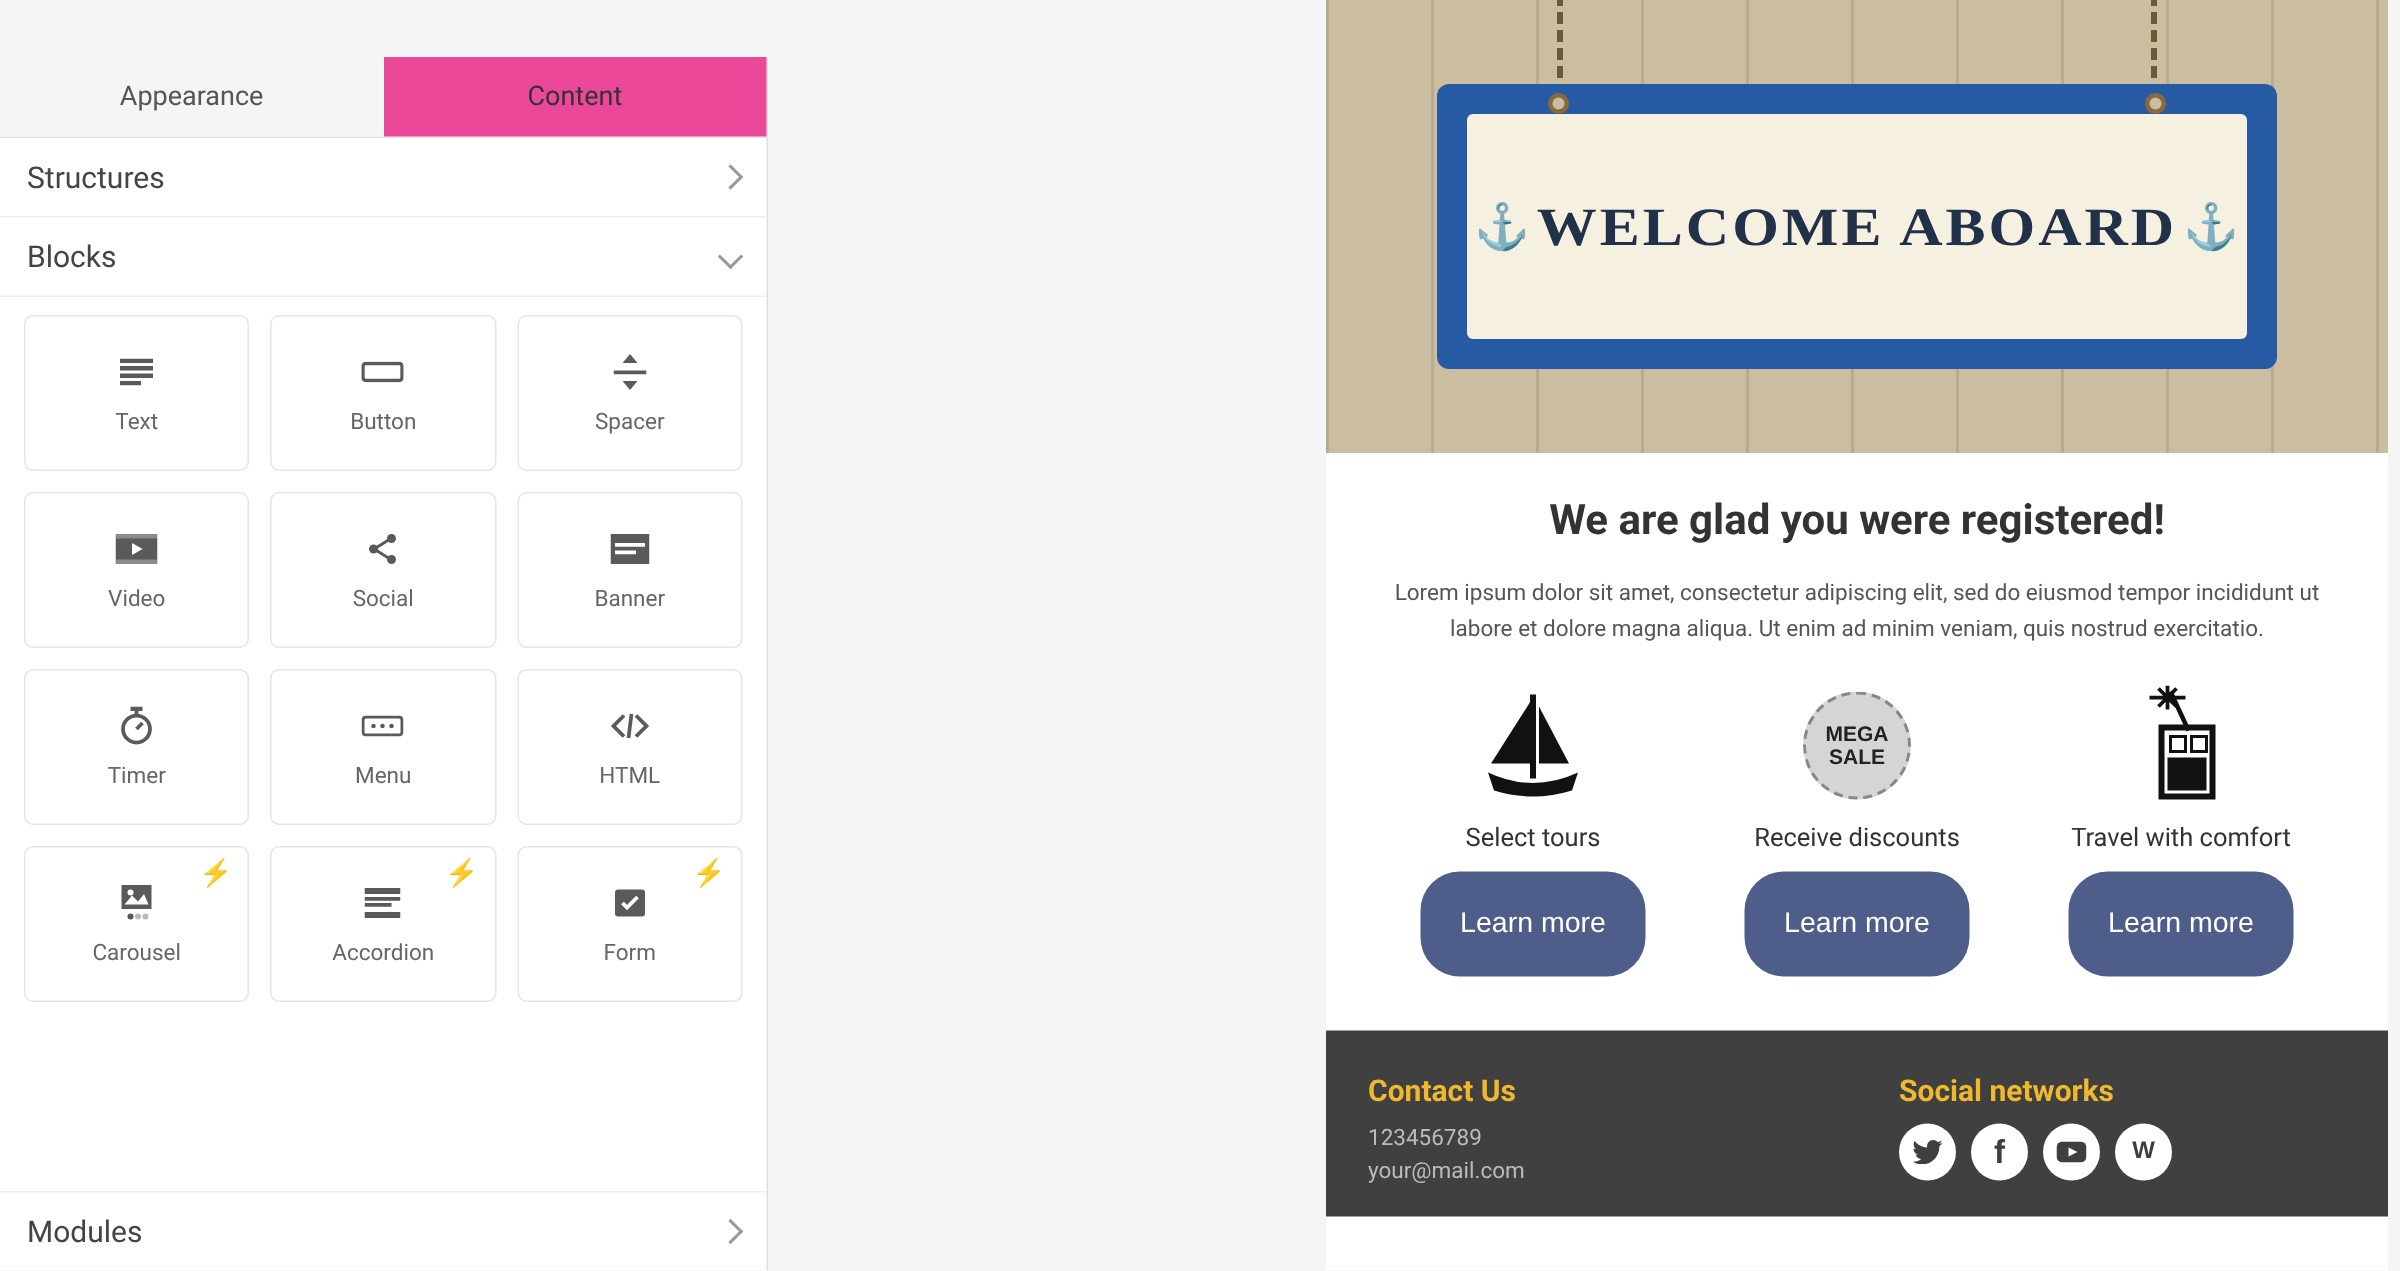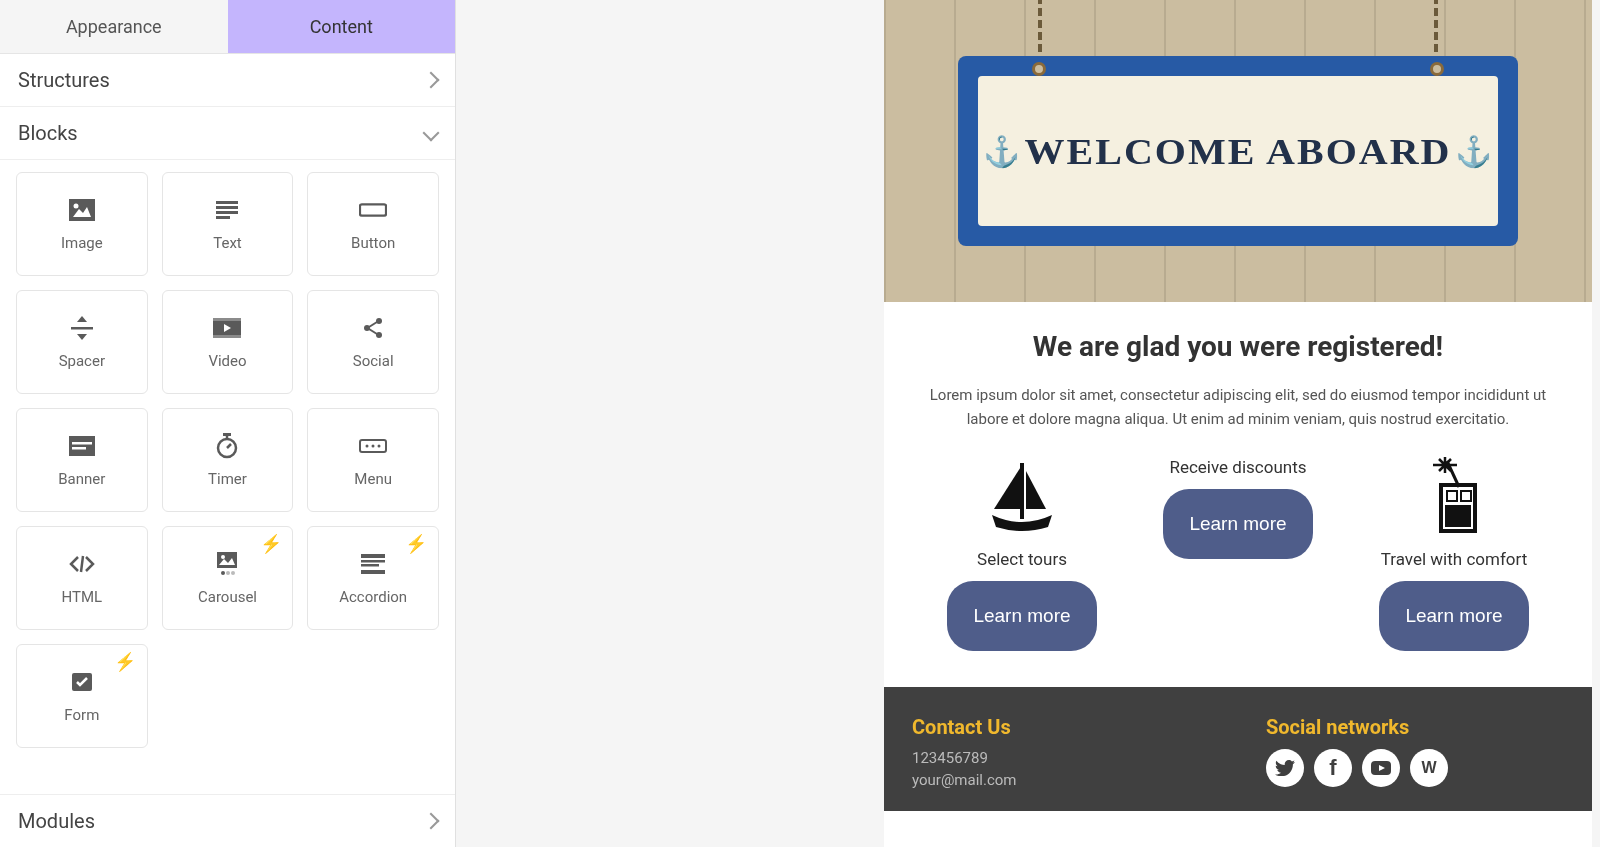--- a/index.html
+++ b/index.html
@@ -1,20 +1,20 @@
 <!DOCTYPE html>
 <html><head>
 <meta charset="utf-8">
 <style>
 * { box-sizing: border-box; margin: 0; padding: 0; }
 body { font-family: -apple-system, BlinkMacSystemFont, "Segoe UI", Roboto, Arial, sans-serif; background: #f5f5f5; display: flex; height: 847px; width: 1600px; overflow: hidden; }
-.sidebar { width: 456px; background: #fff; display: flex; flex-direction: column; border-right: 1px solid #e0e0e0; }
+.sidebar { width: 512px; background: #fff; display: flex; flex-direction: column; border-right: 1px solid #e0e0e0; margin-top: 38px; }
 .tabs { display: flex; border-bottom: 1px solid #e5e5e5; }
 .tab { flex: 1; padding: 16px 0; text-align: center; font-size: 18px; color: #555; cursor: pointer; background: #f5f5f5; }
-.tab.active { background: #c4b5fd; color: #333; }
+.tab.active { background: #ec4899; color: #333; }
 .section-header { display: flex; align-items: center; justify-content: space-between; padding: 14px 18px; border-bottom: 1px solid #eee; cursor: pointer; }
 .section-title { font-size: 20px; color: #444; }
 .chevron { width: 12px; height: 12px; border-right: 2px solid #999; border-bottom: 2px solid #999; }
 .chevron-right { transform: rotate(-45deg); }
 .chevron-down { transform: rotate(45deg); }
 .blocks-scroll { flex: 1; overflow-y: auto; padding: 12px 16px; position: relative; }
 .blocks-scroll::-webkit-scrollbar { width: 8px; }
 .blocks-scroll::-webkit-scrollbar-thumb { background: #b0b0b0; border-radius: 4px; }
 .grid { display: grid; grid-template-columns: repeat(3, 1fr); gap: 14px; }
 .block { background: #fff; border: 1px solid #e5e5e5; border-radius: 6px; height: 104px; display: flex; flex-direction: column; align-items: center; justify-content: center; gap: 10px; position: relative; cursor: pointer; }
@@ -67,30 +67,20 @@
 
   <div class="section-header">
     <span class="section-title">Blocks</span>
     <span class="chevron chevron-down"></span>
   </div>
 
   <div class="blocks-scroll">
     <div class="grid">
       <div class="block">
         <div class="block-icon">
-            <svg width="26" height="22" viewBox="0 0 26 22">
-              <rect x="0" y="0" width="26" height="22" fill="#5a5a5a"></rect>
-              <circle cx="7" cy="7" r="2.5" fill="#fff"></circle>
-              <path d="M4 18 L10 10 L14 14 L18 8 L22 18 Z" fill="#fff"></path>
-            </svg>
-          </div>
-        <div class="block-label">Image</div>
-      </div>
-      <div class="block">
-        <div class="block-icon">
             <svg width="22" height="18" viewBox="0 0 22 18">
               <rect y="0" width="22" height="3" fill="#5a5a5a"></rect>
               <rect y="5" width="22" height="3" fill="#5a5a5a"></rect>
               <rect y="10" width="22" height="3" fill="#5a5a5a"></rect>
               <rect y="15" width="14" height="3" fill="#5a5a5a"></rect>
             </svg>
           </div>
         <div class="block-label">Text</div>
       </div>
       <div class="block">
@@ -248,20 +238,26 @@
                 <path d="M40 8 L40 52 L12 52 Z" fill="#111"></path>
                 <path d="M44 14 L44 52 L64 52 Z" fill="#111"></path>
                 <rect x="38" y="6" width="4" height="56" fill="#111"></rect>
                 <path d="M10 58 Q40 72 70 58 L66 70 Q40 78 14 70 Z" fill="#111"></path>
               </svg>
           </div>
           <div class="feature-label">Select tours</div>
           <button class="cta">Learn more</button>
         </div>
         <div class="feature">
+          <div class="feature-icon">
+            <div class="sale-badge">
+                <span>MEGA</span>
+                <span>SALE</span>
+              </div>
+          </div>
           <div class="feature-label">Receive discounts</div>
           <button class="cta">Learn more</button>
         </div>
         <div class="feature">
           <div class="feature-icon">
             <svg width="70" height="80" viewBox="0 0 70 80">
                 <line x1="28" y1="4" x2="40" y2="30" stroke="#111" stroke-width="3"></line>
                 <path d="M20 2 L32 14 M32 2 L20 14 M14 8 L38 8 M26 0 L26 16" stroke="#111" stroke-width="2.5"></path>
                 <rect x="22" y="28" width="34" height="46" fill="none" stroke="#111" stroke-width="4"></rect>
                 <rect x="26" y="48" width="26" height="22" fill="#111"></rect>

